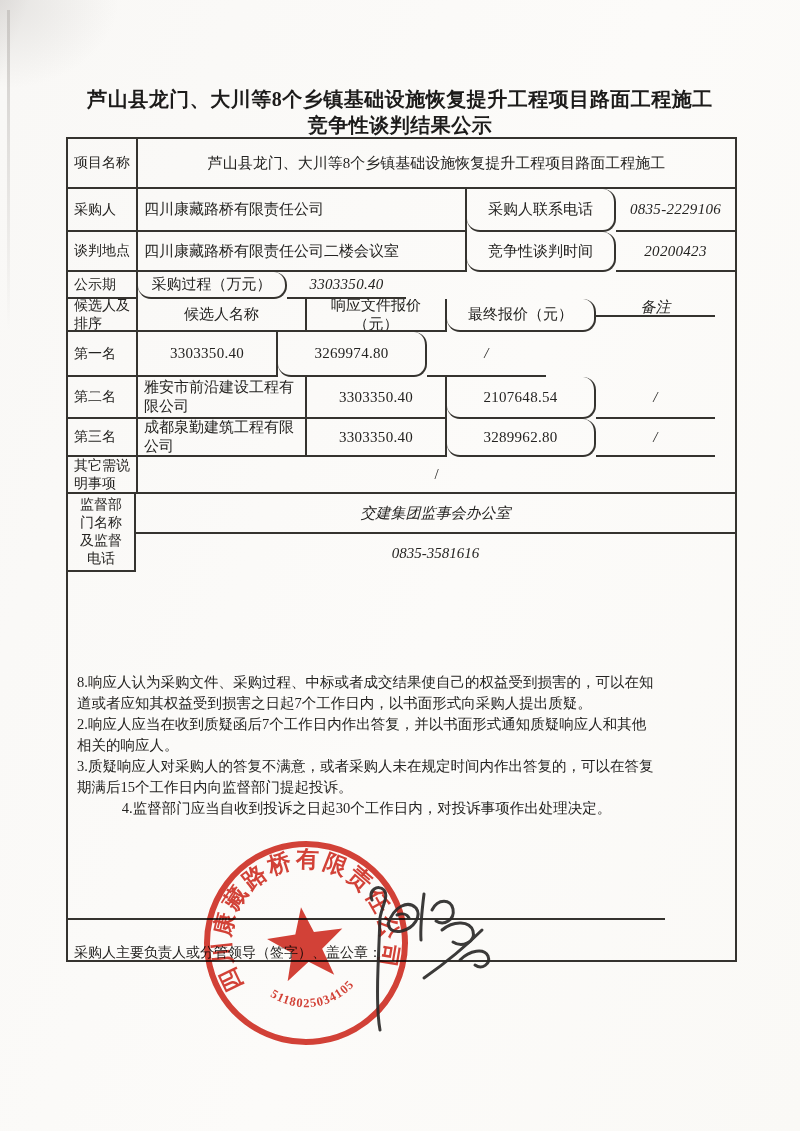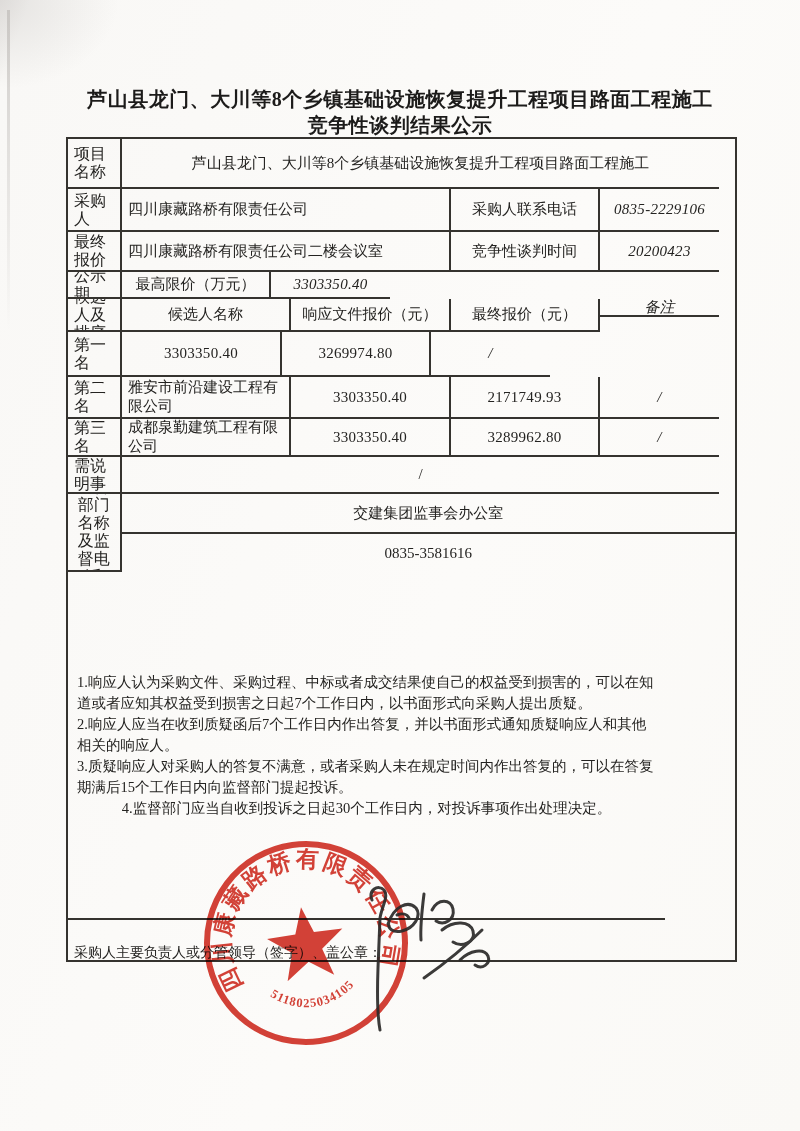--- a/index.html
+++ b/index.html
@@ -32,30 +32,30 @@
   .trow{display:flex;width:667px;}
   .cell{
     box-sizing:border-box;
     border-right:2px solid #35332f;border-bottom:2px solid #35332f;
     display:flex;align-items:center;
     padding:2px 6px;
     overflow:hidden;
   }
   .cell.last{border-right:none;}
   .trow.lastrow .cell{border-bottom:none;margin-top:12px;}
-  .lbl{width:54px;font-size:16px;line-height:18px;word-break:break-all;}
+  .lbl{width:70px;font-size:14px;line-height:18px;word-break:break-all;}
   .c-name{width:169px;}
-  .c-bid{width:160px;}
-  .c-final{width:149px;}
+  .c-bid{width:140px;}
+  .c-final{width:149px;border-radius:13px;}
   .c-note{width:119px;font-style:italic;}
   .c-val-wide{width:597px;}
   .c-val-mid{width:329px;}
   .center{justify-content:center;text-align:center;}
   .num{justify-content:center;text-align:center;letter-spacing:.3px;}
-  .stack{display:flex;flex-direction:column;width:621px;}
+  .stack{display:flex;flex-direction:column;width:621px;font-style:italic;}
   .stack .sub{
     box-sizing:border-box;height:40px;display:flex;align-items:center;justify-content:center;
     border-bottom:2px solid #35332f;
   }
   .stack .sub.last{border-bottom:none;height:38px;}
   .objection-cell{
     width:597px;display:flex;flex-direction:column;justify-content:center;
     padding:8px 9px;font-size:14.5px;line-height:21px;
   }
   .objection-cell .obj-item{word-break:break-all;}
@@ -91,29 +91,29 @@
     </div>
 
     <div class="trow" style="height:43px">
       <div class="cell lbl" style="height:43px">采购人</div>
       <div class="cell c-val-mid" style="height:43px">四川康藏路桥有限责任公司</div>
       <div class="cell c-final center" style="height:43px">采购人联系电话</div>
       <div class="cell c-note num last" style="height:43px">0835-2229106</div>
     </div>
 
     <div class="trow" style="height:40px">
-      <div class="cell lbl" style="height:40px">最终报价</div>
+      <div class="cell lbl" style="height:40px">谈判地点</div>
       <div class="cell c-val-mid" style="height:40px">四川康藏路桥有限责任公司二楼会议室</div>
       <div class="cell c-final center" style="height:40px">竞争性谈判时间</div>
       <div class="cell c-note num last" style="height:40px">20200423</div>
     </div>
 
     <div class="trow" style="height:27px">
       <div class="cell lbl" style="height:27px">公示期</div>
-      <div class="cell c-final center" style="height:27px">最高限价（万元）</div>
+      <div class="cell c-final center" style="height:27px">采购过程（万元）</div>
       <div class="cell c-note num last" style="height:27px">3303350.40</div>
     </div>
 
     <div class="trow" style="height:33px">
       <div class="cell lbl" style="height:33px">候选人及排序</div>
       <div class="cell c-name center" style="height:33px">候选人名称</div>
       <div class="cell c-bid center" style="height:33px">响应文件报价（元）</div>
       <div class="cell c-final center" style="height:33px">最终报价（元）</div>
       <div class="cell c-note center last" style="height:18px">备注</div>
     </div>
@@ -122,21 +122,21 @@
       <div class="cell lbl" style="height:45px">第一名</div>
       <div class="cell c-bid num" style="height:45px">3303350.40</div>
       <div class="cell c-final num" style="height:45px">3269974.80</div>
       <div class="cell c-note num last" style="height:45px">/</div>
     </div>
 
     <div class="trow" style="height:42px">
       <div class="cell lbl" style="height:42px">第二名</div>
       <div class="cell c-name" style="height:42px">雅安市前沿建设工程有限公司</div>
       <div class="cell c-bid num" style="height:42px">3303350.40</div>
-      <div class="cell c-final num" style="height:42px">2171749.93</div>
+      <div class="cell c-final num" style="height:42px">2107648.54</div>
       <div class="cell c-note num last" style="height:42px">/</div>
     </div>
 
     <div class="trow" style="height:38px">
       <div class="cell lbl" style="height:38px">第三名</div>
       <div class="cell c-name" style="height:38px">成都泉勤建筑工程有限公司</div>
       <div class="cell c-bid num" style="height:38px">3303350.40</div>
       <div class="cell c-final num" style="height:38px">3289962.80</div>
       <div class="cell c-note num last" style="height:38px">/</div>
     </div>
@@ -149,21 +149,21 @@
     <div class="trow" style="height:78px">
       <div class="cell lbl center" style="height:78px">监督部门名称及监督电话</div>
       <div class="stack" style="height:78px">
         <div class="sub">交建集团监事会办公室</div>
         <div class="sub last">0835-3581616</div>
       </div>
     </div>
 
     <div class="trow" style="height:348px">
       <div class="cell objection-cell last" style="height:348px;padding:8px 9px">
-        <div class="obj-item">1.响应人认为采购文件、采购过程、中标或者成交结果使自己的权益受到损害的，可以在知道或者应知其权益受到损害之日起7个工作日内，以书面形式向采购人提出质疑。</div>
+        <div class="obj-item">8.响应人认为采购文件、采购过程、中标或者成交结果使自己的权益受到损害的，可以在知道或者应知其权益受到损害之日起7个工作日内，以书面形式向采购人提出质疑。</div>
         <div class="obj-item">2.响应人应当在收到质疑函后7个工作日内作出答复，并以书面形式通知质疑响应人和其他相关的响应人。</div>
         <div class="obj-item">3.质疑响应人对采购人的答复不满意，或者采购人未在规定时间内作出答复的，可以在答复期满后15个工作日内向监督部门提起投诉。</div>
         <div class="obj-item">4.监督部门应当自收到投诉之日起30个工作日内，对投诉事项作出处理决定。</div>
       </div>
     </div>
 
     <div class="trow lastrow" style="height:40px">
       <div class="cell footer-cell last" style="height:40px">采购人主要负责人或分管领导（签字）、盖公章：</div>
     </div>
 

